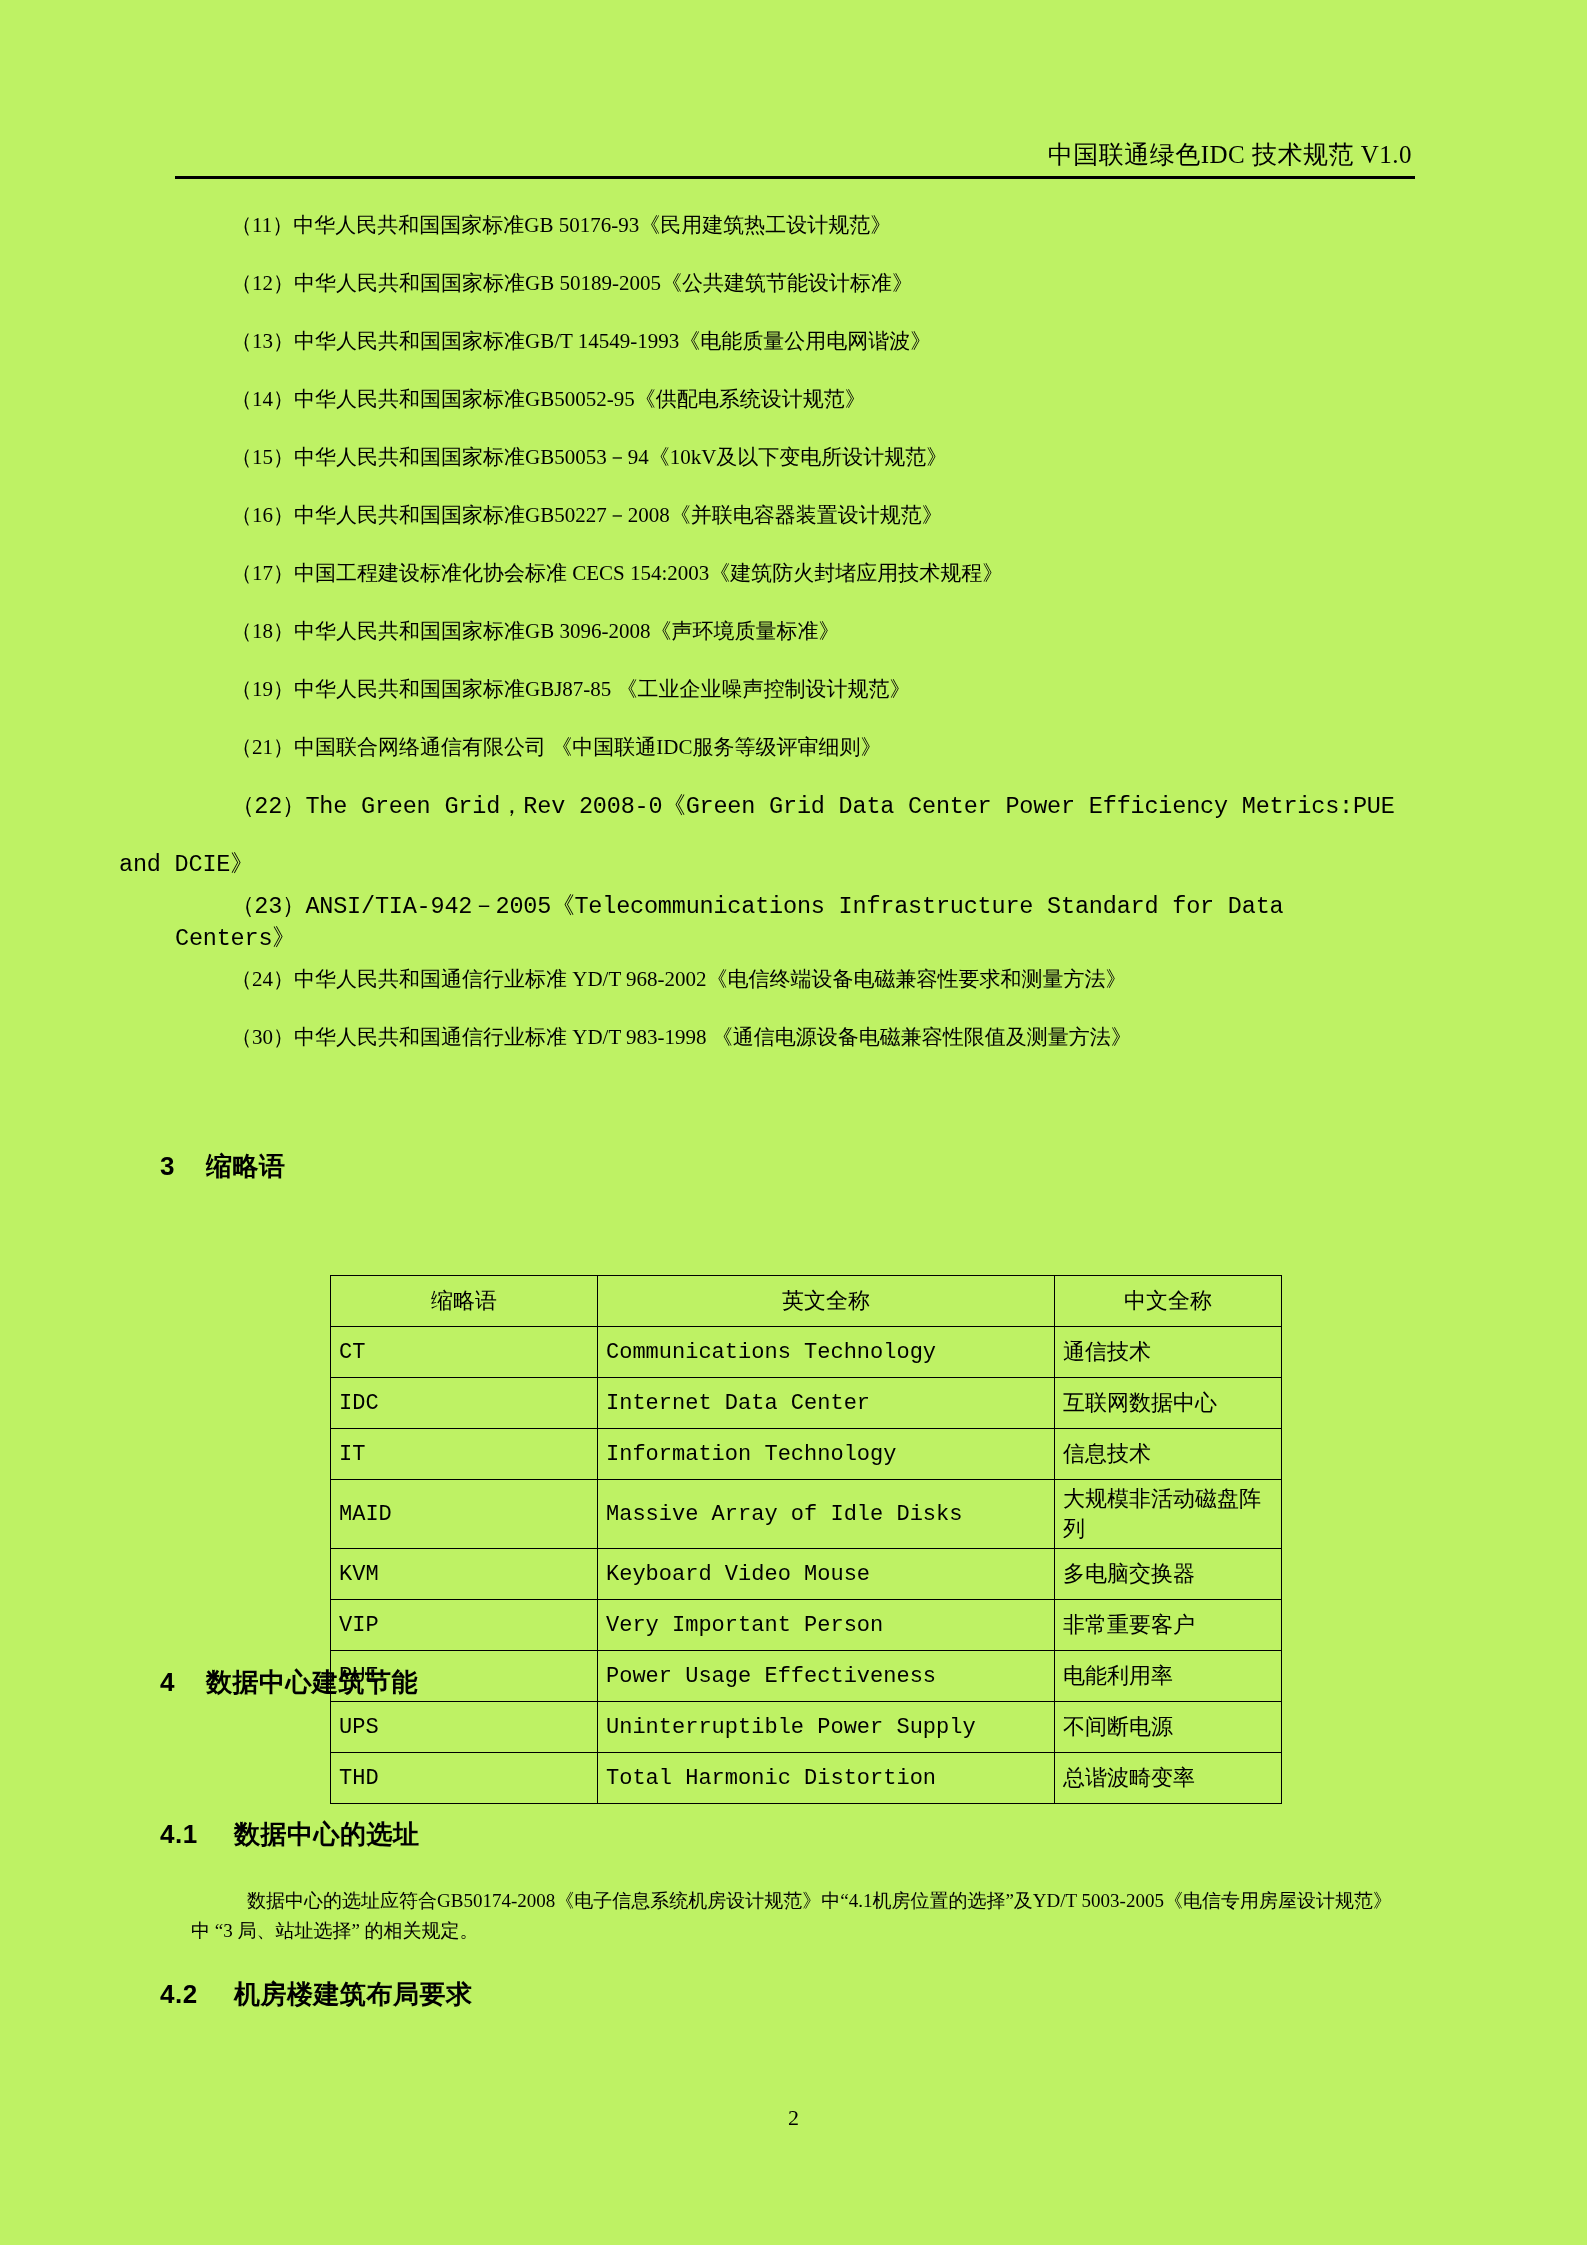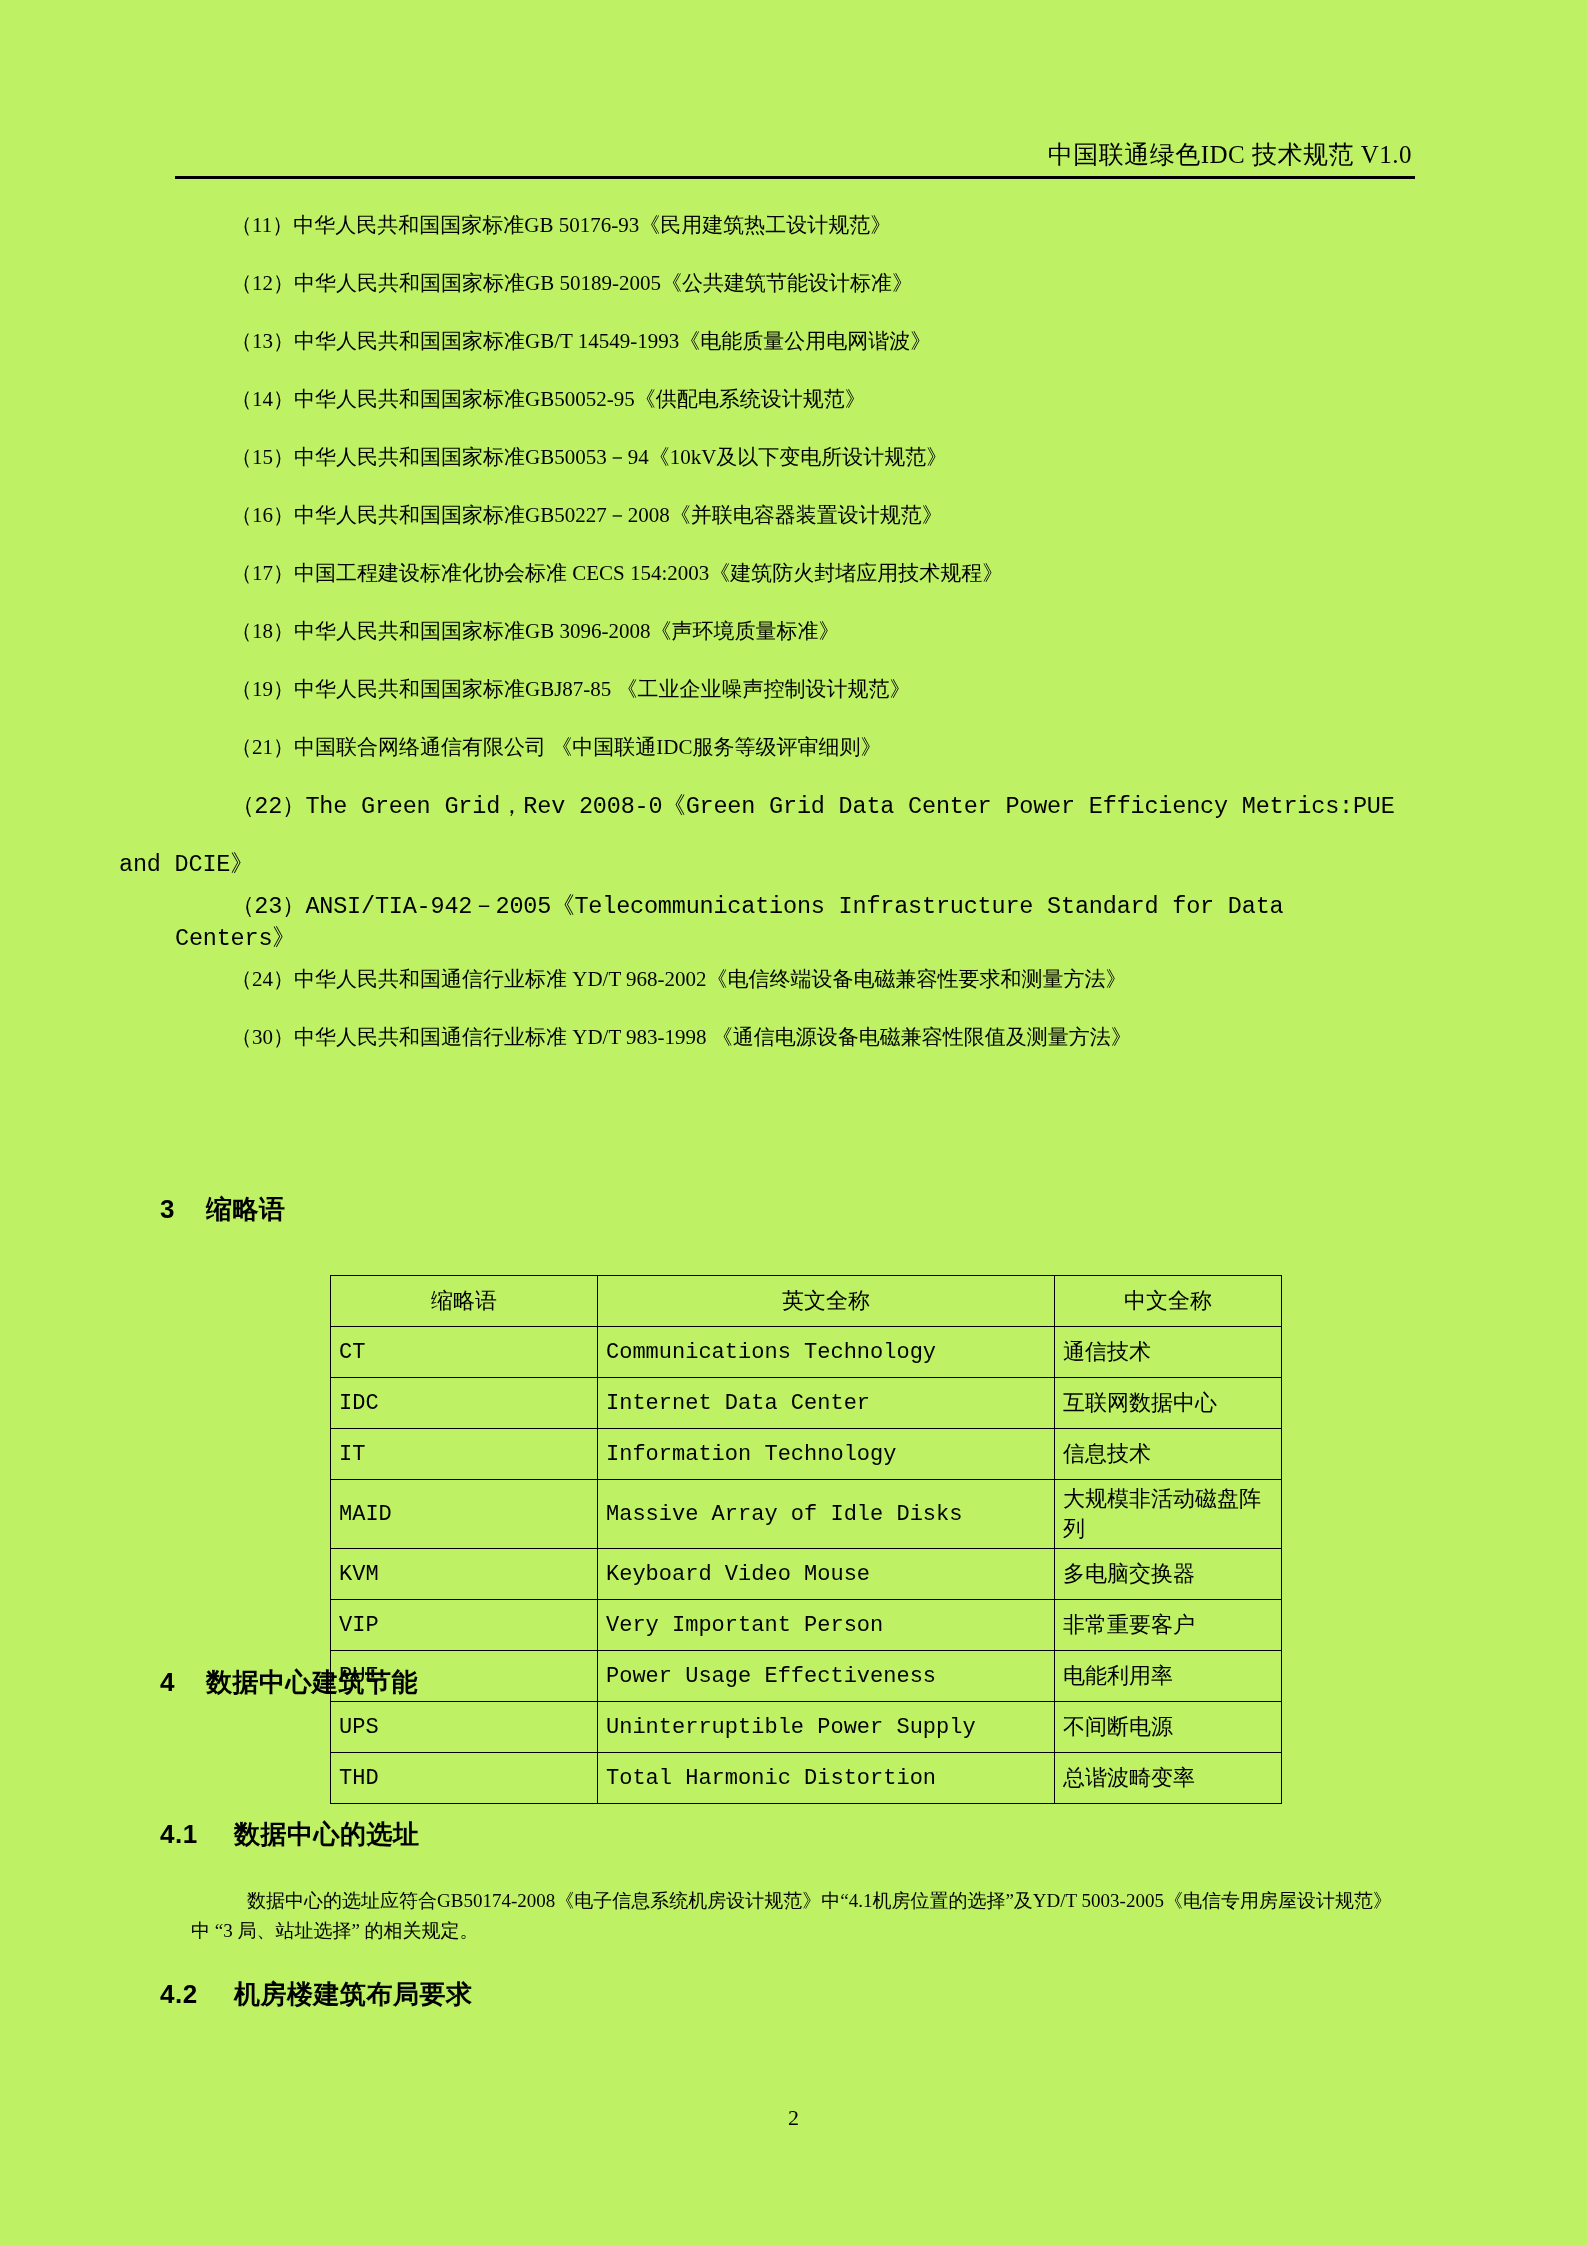--- a/index.html
+++ b/index.html
@@ -213,21 +213,21 @@
       <div class="ref-text en">（23）ANSI/TIA-942－2005《Telecommunications Infrastructure Standard for Data Centers》</div>
     </div>
     <div class="ref-row">
       <div class="ref-text">（24）中华人民共和国通信行业标准 YD/T 968-2002《电信终端设备电磁兼容性要求和测量方法》</div>
     </div>
     <div class="ref-row">
       <div class="ref-text">（30）中华人民共和国通信行业标准 YD/T 983-1998 《通信电源设备电磁兼容性限值及测量方法》</div>
     </div>
   </div>
 
-  <div style="position:absolute; left:160px; top:1192px;">
+  <div style="position:absolute; left:160px; top:1149px;">
     <div class="h1">
       <span class="num">3</span><span>缩略语</span>
     </div>
   </div>
 
   <div style="position:absolute; left:330px; top:1275px;">
     <table class="abbr">
       <thead>
         <tr>
           <td class="c-abbr">缩略语</td>

